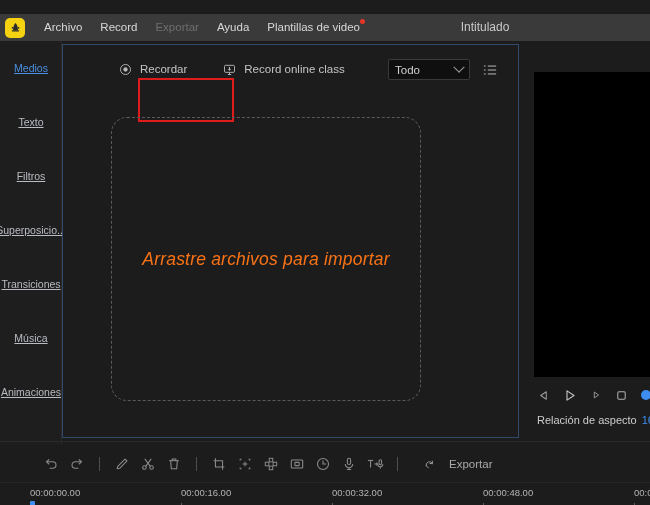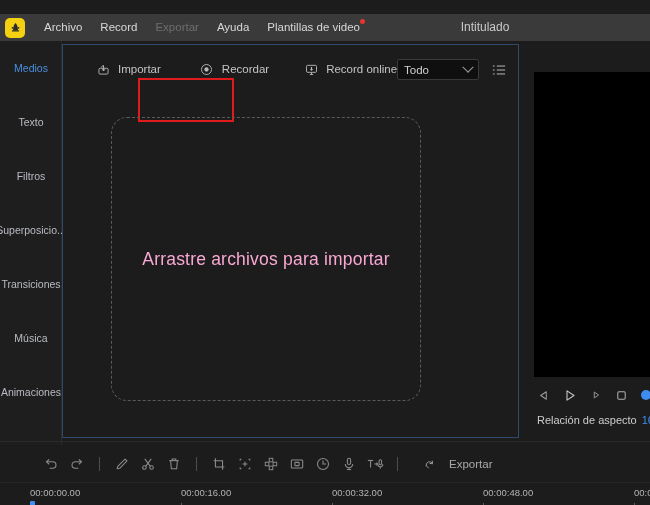--- a/index.html
+++ b/index.html
@@ -39,21 +39,21 @@
   }
 
   
   .sidebar {
     position: absolute; left: 0; top: 27px; width: 62px; height: 404px;
     background: #1e1e1e; border-right: 1px solid #2a2a2a;
   }
   .side-item {
     width: 62px; height: 54px; display: flex; align-items: center; justify-content: center;
     color: #b9bcc2; font-size: 10.5px; text-align: center; line-height: 12px;
-    padding: 0 2px; overflow: hidden; white-space: nowrap;
+    padding: 0 2px; overflow: hidden; white-space: nowrap; text-decoration: underline;
   }
   .side-item.active { color: #4a8fe0; }
 
   
   .media-panel {
     position: absolute; left: 62px; top: 30px; width: 457px; height: 394px;
     border: 1px solid #2f4a6b; background: #1c1c1c;
   }
   .media-toolbar {
     position: absolute; left: 0; top: 0; width: 455px; height: 48px;
@@ -62,37 +62,37 @@
   .tool-btn {
     display: flex; align-items: center; gap: 7px;
     color: #c4c4c4; font-size: 11.5px; white-space: nowrap;
     padding: 6px 8px;
   }
   .tool-btn .ic { display: flex; align-items: center; justify-content: center; width: 16px; height: 16px; flex: none; }
   .hl-box {
     position: absolute; left: 75px; top: 33px; width: 96px; height: 44px;
     border: 2px solid #e01b1b; pointer-events: none;
   }
-  .sel-wrap { position: absolute; left: 334px; top: 14px; display: flex; align-items: center; gap: 12px; }
+  .sel-wrap { position: absolute; left: 325px; top: 14px; display: flex; align-items: center; gap: 12px; }
   .select {
     width: 82px; height: 21px; background: #0f0f0f; border: 1px solid #3a3a3a;
     border-radius: 2px; display: flex; align-items: center; justify-content: space-between;
     padding: 0 6px; color: #d0d0d0; font-size: 11.5px;
   }
   .chev { width: 8px; height: 8px; border-right: 1px solid #9a9a9a; border-bottom: 1px solid #9a9a9a;
           transform: rotate(45deg) translate(-2px,-2px); }
   .list-ic { width: 16px; height: 14px; }
 
   .dropzone {
     position: absolute; left: 48px; top: 72px; width: 310px; height: 284px;
     border: 1px dashed #5a5a5a; border-radius: 16px;
     display: flex; align-items: center; justify-content: center;
   }
   .dz-text {
-    color: #f9a8d4; font-size: 17.5px; letter-spacing: .2px;
+    color: #f97316; font-size: 17.5px; font-style: italic; letter-spacing: .2px;
   }
 
   
   .preview-panel {
     position: absolute; left: 523px; top: 30px; width: 127px; height: 394px;
     background: #1c1c1c;
   }
   .video-area {
     position: absolute; left: 11px; top: 28px; width: 116px; height: 305px; background: #000;
   }
@@ -190,31 +190,20 @@
     <div class="side-item">
       <span>Animaciones</span>
     </div>
   </div>
 
   <div class="media-panel">
 
     <div class="media-toolbar">
       <div style="width:24px"></div>
 
-      <div class="tool-btn">
-        <span class="ic">
-          <svg width="15" height="15" viewBox="0 0 18 18" fill="none" stroke="#b9b9b9" stroke-width="1.1">
-            <rect x="3.5" y="7.5" width="11" height="7" rx="1.5"></rect>
-            <path d="M9 10.5 V4.2"></path>
-            <path d="M6.6 6.4 A3 3 0 0 1 9 4.2"></path>
-            <path d="M7.2 8.6 L9 10.8 L10.8 8.6"></path>
-          </svg>
-        </span>
-        <span>Importar</span>
-      </div>
 
       <div style="width:22px"></div>
 
       <div class="tool-btn">
         <span class="ic">
           <svg width="15" height="15" viewBox="0 0 18 18" fill="none" stroke="#b9b9b9" stroke-width="1.1">
             <circle cx="9" cy="9" r="6"></circle>
             <circle cx="9" cy="9" r="2.6" fill="#b9b9b9" stroke="none"></circle>
           </svg>
         </span>

